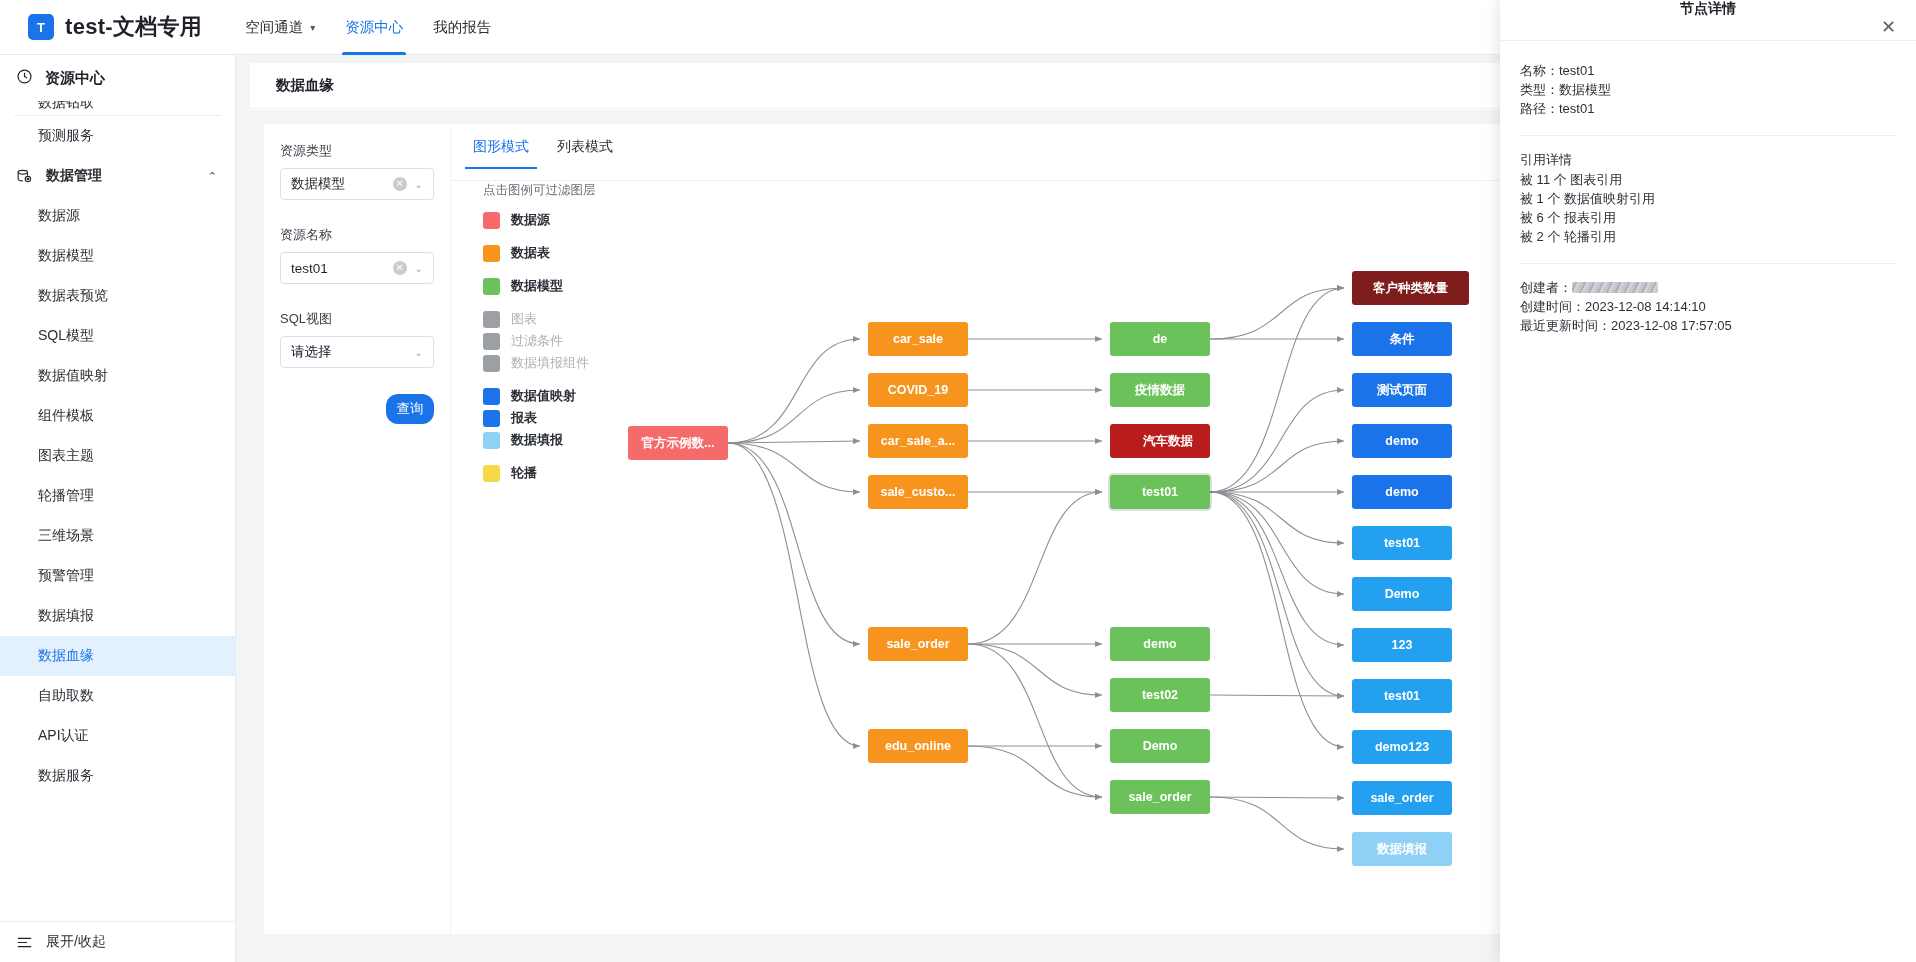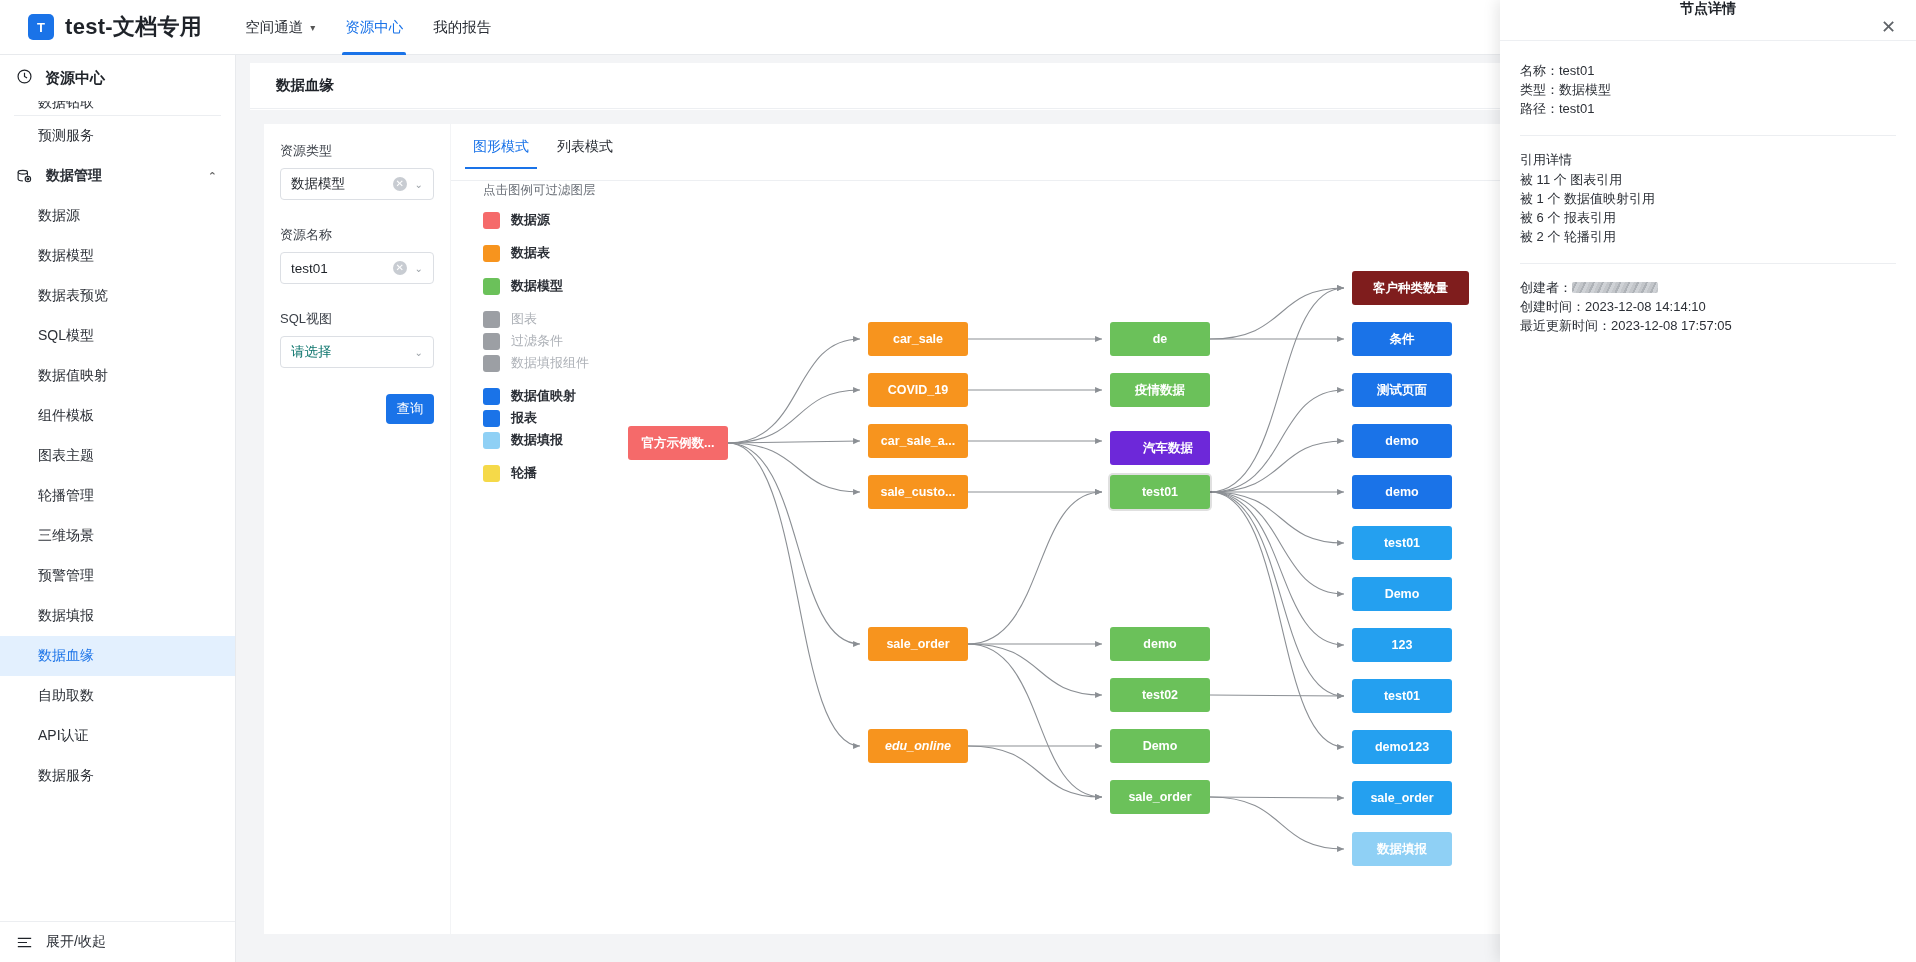--- a/index.html
+++ b/index.html
@@ -86,31 +86,31 @@
     width: 186px; background: #fff; padding: 18px 16px 0 16px; flex: 0 0 186px;
   }
   .field-label { font-size: 13px; color: #3a3f47; margin-bottom: 8px; }
   .field + .field { margin-top: 26px; }
   .select {
     position: relative; height: 32px; border: 1px solid #dcdfe4; border-radius: 4px;
     display: flex; align-items: center; padding: 0 10px; font-size: 13.5px;
     background: #fff; cursor: pointer;
   }
   .select .val { color: #1f2329; }
-  .select .ph { color: #0f766e; }
+  .select .ph { color: #0f172a; }
   .select .clear {
     margin-left: auto; width: 14px; height: 14px; border-radius: 50%;
     background: #c8ccd2; color: #fff; font-size: 10px; line-height: 14px;
     text-align: center; font-family: "DejaVu Sans", sans-serif;
   }
   .select .arw { margin-left: 8px; color: #9aa0a6; font-size: 10px; }
   .select .arw.solo { margin-left: auto; }
   .btn-primary {
     margin: 26px 0 0 auto; width: 48px; height: 30px; background: #1a73e8;
-    color: #fff; border: none; border-radius: 4px; font-size: 13.5px;
+    color: #fff; border: none; border-radius: 12px; font-size: 13.5px;
     display: block; cursor: pointer; font-family: inherit;
   }
   .btn-wrap { display: flex; }
 
   
   .graph-panel { flex: 1; background: #fff; margin-left: 1px; position: relative; overflow: hidden; }
   .tabs { display: flex; padding: 8px 0 12px 20px; gap: 24px; border-bottom: 1px solid #edeff2; }
   .tab {
     position: relative; font-size: 14px; padding: 6px 2px 12px; cursor: pointer; color: #2b2f36;
   }
@@ -413,24 +413,24 @@
               <path d="M759,673 L893,674" fill="none" stroke="#8b8f94" stroke-width="1.1" marker-end="url(#ah)"></path>
               <path d="M759,673 C837.1,673 822.9,725 893,725" fill="none" stroke="#8b8f94" stroke-width="1.1" marker-end="url(#ah)"></path>
             </svg>
           <div class="canvas" id="node-layer">
               <div class="node" style="left: 177px; top: 302px; width: 100px; height: 34px; background: rgb(245, 106, 106);">官方示例数...</div>
               <div class="node" style="left: 417px; top: 198px; width: 100px; height: 34px; background: rgb(247, 148, 30);">car_sale</div>
               <div class="node" style="left: 417px; top: 249px; width: 100px; height: 34px; background: rgb(247, 148, 30);">COVID_19</div>
               <div class="node" style="left: 417px; top: 300px; width: 100px; height: 34px; background: rgb(247, 148, 30);">car_sale_a...</div>
               <div class="node" style="left: 417px; top: 351px; width: 100px; height: 34px; background: rgb(247, 148, 30);">sale_custo...</div>
               <div class="node" style="left: 417px; top: 503px; width: 100px; height: 34px; background: rgb(247, 148, 30);">sale_order</div>
-              <div class="node" style="left: 417px; top: 605px; width: 100px; height: 34px; background: rgb(247, 148, 30); font-style: italic;">edu_online</div>
+              <div class="node" style="left: 417px; top: 605px; width: 100px; height: 34px; background: rgb(247, 148, 30);">edu_online</div>
               <div class="node" style="left: 659px; top: 198px; width: 100px; height: 34px; background: rgb(107, 193, 90);">de</div>
               <div class="node" style="left: 659px; top: 249px; width: 100px; height: 34px; background: rgb(107, 193, 90);">疫情数据</div>
-              <div class="node" style="left: 659px; top: 307px; width: 100px; height: 34px; background: #6d28d9; padding-left: 16px;">汽车数据</div>
+              <div class="node" style="left: 659px; top: 300px; width: 100px; height: 34px; background: #b91c1c; padding-left: 16px;">汽车数据</div>
               <div class="node sel" style="left: 659px; top: 351px; width: 100px; height: 34px; background: rgb(107, 193, 90);">test01</div>
               <div class="node" style="left: 659px; top: 503px; width: 100px; height: 34px; background: rgb(107, 193, 90);">demo</div>
               <div class="node" style="left: 659px; top: 554px; width: 100px; height: 34px; background: rgb(107, 193, 90);">test02</div>
               <div class="node" style="left: 659px; top: 605px; width: 100px; height: 34px; background: rgb(107, 193, 90);">Demo</div>
               <div class="node" style="left: 659px; top: 656px; width: 100px; height: 34px; background: rgb(107, 193, 90);">sale_order</div>
               <div class="node" style="left: 901px; top: 147px; width: 117px; height: 34px; background: #7f1d1d;">客户种类数量</div>
               <div class="node" style="left: 901px; top: 198px; width: 100px; height: 34px; background: rgb(26, 115, 232);">条件</div>
               <div class="node" style="left: 901px; top: 249px; width: 100px; height: 34px; background: rgb(26, 115, 232);">测试页面</div>
               <div class="node" style="left: 901px; top: 300px; width: 100px; height: 34px; background: rgb(26, 115, 232);">demo</div>
               <div class="node" style="left: 901px; top: 351px; width: 100px; height: 34px; background: rgb(26, 115, 232);">demo</div>

